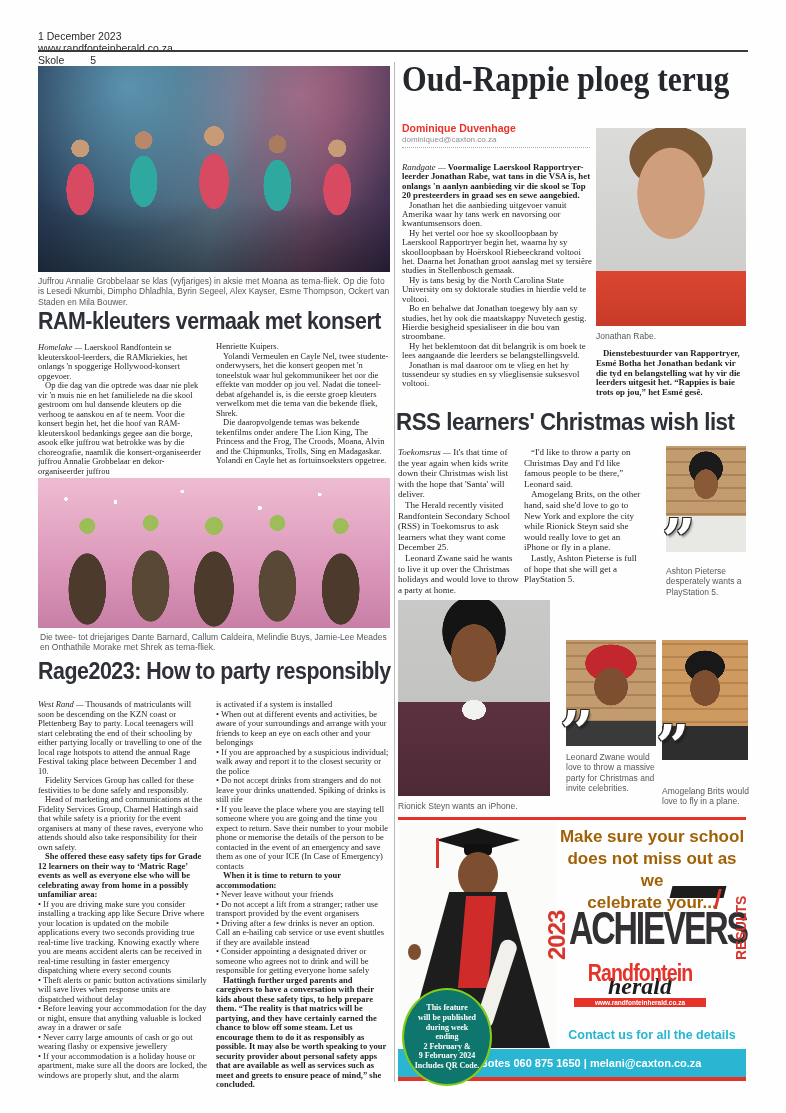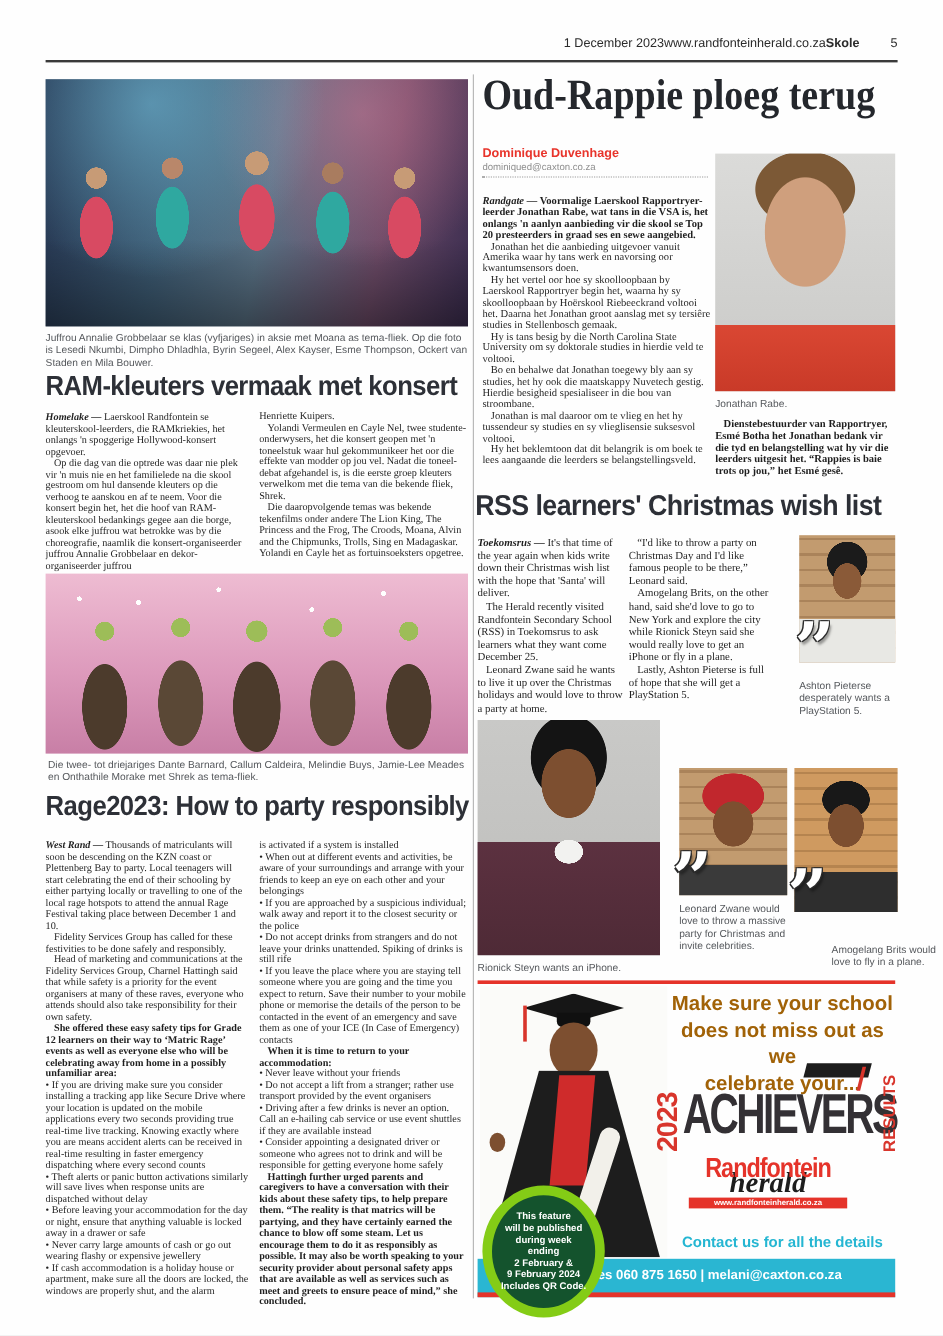--- a/index.html
+++ b/index.html
@@ -1,22 +1,22 @@
 <!DOCTYPE html>
 <html><head>
 <meta charset="utf-8">
 <style>
   html,body{margin:0;padding:0;background:#e9e9e9;}
   .page{position:relative;width:786px;height:1113px;margin:0 auto;background:#fefefe;overflow:hidden;
         font-family:"Liberation Serif",serif;color:#1f1f1f;}
   
-  .masthead{position:absolute;left:38px;top:30px;width:710px;display:flex;justify-content:flex-end;
-            font-family:"Liberation Sans",sans-serif;font-size:10.5px;color:#2b2b2b;}
+  .masthead{position:absolute;left:38px;top:30px;width:710px;display:flex;justify-content:space-between;
+            font-family:"Liberation Sans",sans-serif;font-size:10.5px;color:#2b2b2b;flex-direction:column;}
   .masthead .right{display:flex;gap:26px;}
-  .masthead .section{font-weight:700;}
+  .masthead .section{font-weight:400;}
   .mast-rule{position:absolute;left:38px;top:50px;width:710px;height:0;border-top:2px solid #3a3a3a;}
   .divider-v{position:absolute;left:394px;top:62px;width:1px;height:1020px;background:#b9b9b9;}
   
   .photo{position:absolute;overflow:hidden;background-repeat:no-repeat;}
   #concert-photo{left:38px;top:66px;width:352px;height:206px;background-image:
     radial-gradient(circle 9px at 12% 40%, #c79b76 98%, transparent),
     radial-gradient(ellipse 14px 26px at 12% 60%, #d84a62 98%, transparent),
     radial-gradient(circle 9px at 30% 36%, #b9876a 98%, transparent),
     radial-gradient(ellipse 14px 26px at 30% 56%, #2fa8a0 98%, transparent),
     radial-gradient(circle 10px at 50% 34%, #c79b76 98%, transparent),
@@ -76,21 +76,21 @@
   .caption{position:absolute;font-family:"Liberation Sans",sans-serif;font-size:8.5px;line-height:10.3px;color:#55585c;}
   .headline{position:absolute;font-family:"Liberation Sans",sans-serif;font-weight:700;color:#2d3037;
             letter-spacing:-0.5px;transform:scaleX(.93);transform-origin:left top;white-space:nowrap;}
   .serif-head{position:absolute;font-family:"Liberation Serif",serif;font-weight:700;color:#24272c;
               transform:scaleX(.88);transform-origin:left top;white-space:nowrap;}
   .col{position:absolute;font-size:8.5px;line-height:9.5px;overflow:hidden;text-align:left;}
   .col p{margin:0;}
   .plist p{text-indent:7px;}
   .cont p:first-child{text-indent:0;}
   .lede{margin:0;}
-  .lede .loc{font-weight:700;font-style:italic;}
+  .lede .loc{font-weight:400;font-style:italic;}
   .bold-p{font-weight:700;margin:0;}
   .indent{text-indent:7px;font-weight:bold;}
   .bullet{text-indent:0;}
   
   .byline{position:absolute;left:402px;top:122px;width:190px;font-family:"Liberation Sans",sans-serif;}
   .byline .name{font-size:10.5px;font-weight:700;color:#e8342b;}
   .byline .email{font-size:8px;color:#8e8e8e;margin-top:1px;}
   .byline .dots{border-bottom:1px dotted #adadad;margin-top:3px;width:188px;height:0;}
   
   .qicon{position:absolute;font-family:"DejaVu Serif",serif;font-weight:700;font-size:58px;line-height:36px;
@@ -123,22 +123,22 @@
   .ach-cap::after{content:"";position:absolute;left:47px;top:3px;width:3px;height:20px;background:#d8352c;}
   #brand{position:absolute;left:574px;top:960px;width:132px;text-align:center;}
   .brand-top{font-family:"Liberation Sans",sans-serif;font-weight:700;font-size:23px;letter-spacing:-1px;
              color:#e5332a;transform:scaleX(.85);transform-origin:center top;white-space:nowrap;}
   .brand-sub{font-family:"Liberation Serif",serif;font-style:italic;font-weight:700;font-size:24px;color:#1d1d1d;
              margin-top:-14px;}
   .brand-bar{margin-top:-2px;background:#e5332a;height:9px;color:#fff;font-family:"Liberation Sans",sans-serif;
              font-size:6.5px;line-height:9px;font-weight:700;}
   .ad-contact{position:absolute;left:556px;top:1028px;width:192px;text-align:center;
               font-family:"Liberation Sans",sans-serif;font-weight:700;font-size:12.5px;color:#25b6d2;}
-  .ad-badge{position:absolute;left:402px;top:988px;width:86px;height:94px;border-radius:50%;background:#14532d;
-            border:8px solid #84cc16;color:#fff;font-family:Liberation Sans, sans-serif;font-weight:700;
+  .ad-badge{position:absolute;left:402px;top:988px;width:86px;height:94px;border-radius:50%;background:#0f766e;
+            border:2px solid #84cc16;color:#fff;font-family:Liberation Serif, serif;font-weight:700;
             font-size:8px;line-height:9.6px;display:flex;align-items:center;justify-content:center;text-align:center;
             white-space:pre-line;z-index:6;}
   .ad-bar{position:absolute;left:398px;top:1049px;width:348px;height:28px;background:#2ab6d2;border-bottom:4px solid #e5332a;
           color:#fff;font-family:"Liberation Sans",sans-serif;font-weight:700;font-size:11px;line-height:28px;
           text-align:center;z-index:2;}
 </style>
 </head>
 <body>
 
 <div class="page">
@@ -185,21 +185,21 @@
     <div class="plist">
         <p>Fidelity Services Group has called for these festivities to be done safely and responsibly.</p>
         <p>Head of marketing and communications at the Fidelity Services Group, Charnel Hattingh said that while safety is a priority for the event organisers at many of these raves, everyone who attends should also take responsibility for their own safety.</p>
       </div>
     <p class="bold-p indent">She offered these easy safety tips for Grade 12 learners on their way to ‘Matric Rage’ events as well as everyone else who will be celebrating away from home in a possibly unfamiliar area:</p>
     <div>
         <p class="bullet">• If you are driving make sure you consider installing a tracking app like Secure Drive where your location is updated on the mobile applications every two seconds providing true real-time live tracking. Knowing exactly where you are means accident alerts can be received in real-time resulting in faster emergency dispatching where every second counts</p>
         <p class="bullet">• Theft alerts or panic button activations similarly will save lives when response units are dispatched without delay</p>
         <p class="bullet">• Before leaving your accommodation for the day or night, ensure that anything valuable is locked away in a drawer or safe</p>
         <p class="bullet">• Never carry large amounts of cash or go out wearing flashy or expensive jewellery</p>
-        <p class="bullet">• If cash accommodation is a holiday house or apartment, make sure all the doors are locked, the windows are properly shut, and the alarm</p>
+        <p class="bullet">• If your accommodation is a holiday house or apartment, make sure all the doors are locked, the windows are properly shut, and the alarm</p>
       </div>
   </div>
   <div class="col" style="left:216px;top:700px;width:174px;height:392px;">
     <p>is activated if a system is installed</p>
     <div>
         <p class="bullet">• When out at different events and activities, be aware of your surroundings and arrange with your friends to keep an eye on each other and your belongings</p>
         <p class="bullet">• If you are approached by a suspicious individual; walk away and report it to the closest security or the police</p>
         <p class="bullet">• Do not accept drinks from strangers and do not leave your drinks unattended. Spiking of drinks is still rife</p>
         <p class="bullet">• If you leave the place where you are staying tell someone where you are going and the time you expect to return. Save their number to your mobile phone or memorise the details of the person to be contacted in the event of an emergency and save them as one of your ICE (In Case of Emergency) contacts</p>
       </div>
@@ -221,22 +221,22 @@
   </div>
   <div class="col" style="left:402px;top:163px;width:190px;height:242px;font-size:8.8px;line-height:9.4px;">
     <p class="lede bold-p">
       <span class="loc">Randgate —</span><span> Voormalige Laerskool Rapportryer-leerder Jonathan Rabe, wat tans in die VSA is, het onlangs 'n aanlyn aanbieding vir die skool se Top 20 presteerders in graad ses en sewe aangebied.</span>
     </p>
     <div class="plist">
         <p>Jonathan het die aanbieding uitgevoer vanuit Amerika waar hy tans werk en navorsing oor kwantumsensors doen.</p>
         <p>Hy het vertel oor hoe sy skoolloopbaan by Laerskool Rapportryer begin het, waarna hy sy skoolloopbaan by Hoërskool Riebeeckrand voltooi het. Daarna het Jonathan groot aanslag met sy tersiêre studies in Stellenbosch gemaak.</p>
         <p>Hy is tans besig by die North Carolina State University om sy doktorale studies in hierdie veld te voltooi.</p>
         <p>Bo en behalwe dat Jonathan toegewy bly aan sy studies, het hy ook die maatskappy Nuvetech gestig. Hierdie besigheid spesialiseer in die bou van stroombane.</p>
+        <p>Hy het beklemtoon dat dit belangrik is om boek te lees aangaande die leerders se belangstellingsveld.</p>
         <p>Jonathan is mal daaroor om te vlieg en het hy tussendeur sy studies en sy vlieglisensie suksesvol voltooi.</p>
-        <p>Hy het beklemtoon dat dit belangrik is om boek te lees aangaande die leerders se belangstellingsveld.</p>
       </div>
   </div>
   <div class="photo" id="jonathan-photo"></div>
   <div class="caption" style="left:596px;top:331px;width:150px;">Jonathan Rabe.</div>
   <div class="col indent" style="left:596px;top:349px;width:150px;height:56px;font-size:8.8px;line-height:9.8px;text-indent:7px;">Dienstebestuurder van Rapportryer, Esmé Botha het Jonathan bedank vir die tyd en belangstelling wat hy vir die leerders uitgesit het. “Rappies is baie trots op jou,” het Esmé gesê.</div>
 
   <div class="headline" style="left:396px;top:408px;font-size:24px;">RSS learners' Christmas wish list</div>
   <div class="col" style="left:398px;top:447px;width:122px;height:150px;font-size:9px;line-height:10.6px;">
     <p class="lede">
       <span class="loc">Toekomsrus —</span><span> It's that time of the year again when kids write down their Christmas wish list with the hope that 'Santa' will deliver.</span>
@@ -260,21 +260,21 @@
 
   <div class="photo" id="rionick-photo"></div>
   <div class="caption" style="left:398px;top:801px;width:160px;">Rionick Steyn wants an iPhone.</div>
 
   <div class="photo" id="leonard-photo"></div>
   <span class="qicon" style="left:560px;top:714px;"></span>
   <div class="caption" style="left:566px;top:752px;width:100px;">Leonard Zwane would love to throw a massive party for Christmas and invite celebrities.</div>
 
   <div class="photo" id="amogelang-photo"></div>
   <span class="qicon" style="left:656px;top:728px;"></span>
-  <div class="caption" style="left:662px;top:786px;width:90px;margin-left:31px;">Amogelang Brits would love to fly in a plane.</div>
+  <div class="caption" style="left:662px;top:786px;width:90px;">Amogelang Brits would love to fly in a plane.</div>
 
   <div class="ad-rule"></div>
   <div class="photo" id="grad-photo">
     <div class="grad-cap"></div>
     <div class="grad-capbase"></div>
     <div class="grad-tassel"></div>
     <div class="grad-face"></div>
     <div class="grad-gown"></div>
     <div class="grad-stole"></div>
     <div class="grad-diploma"></div>

